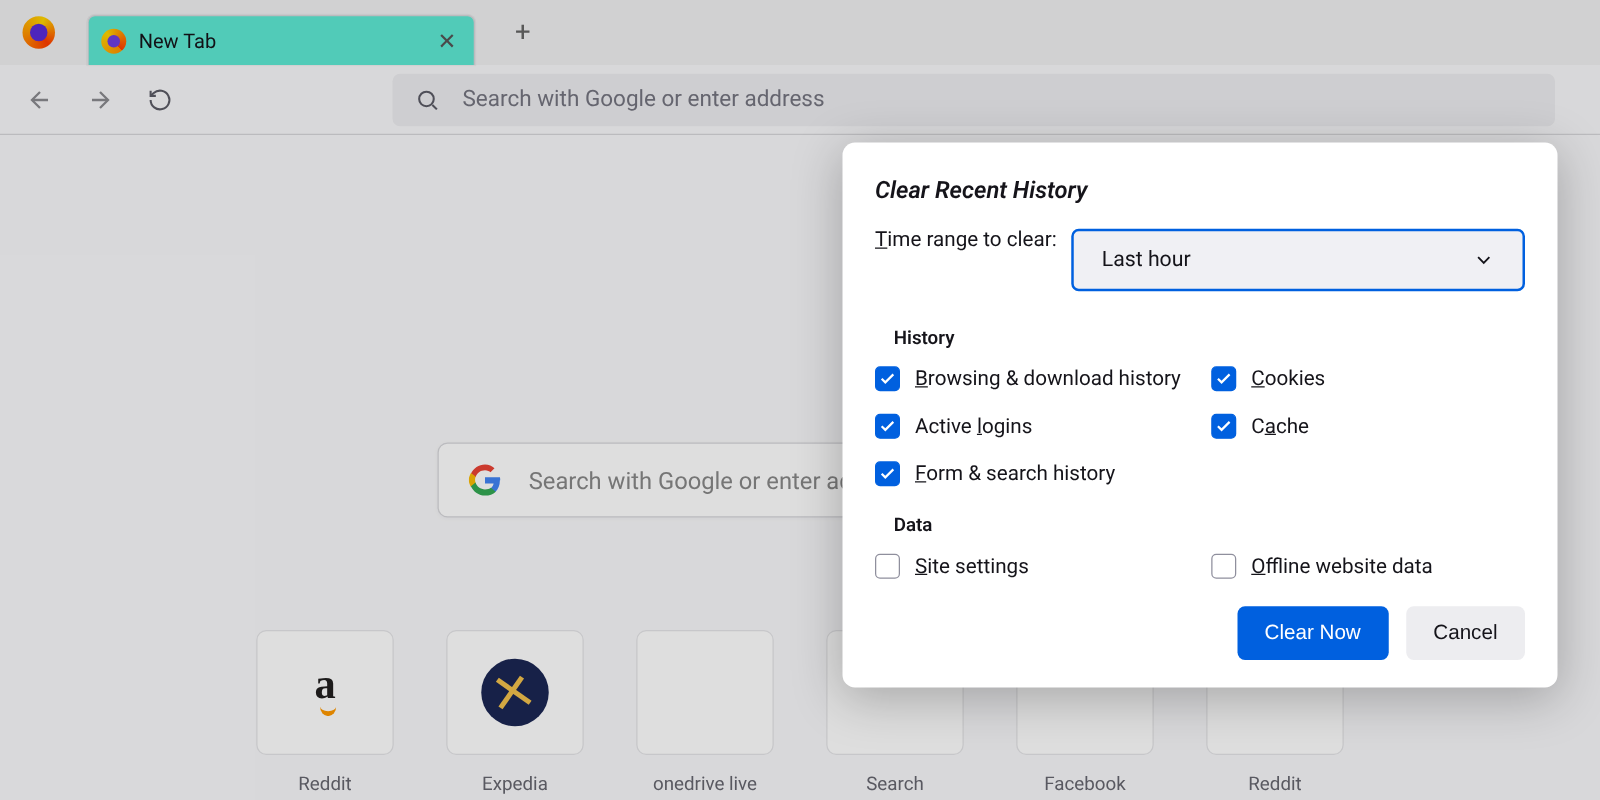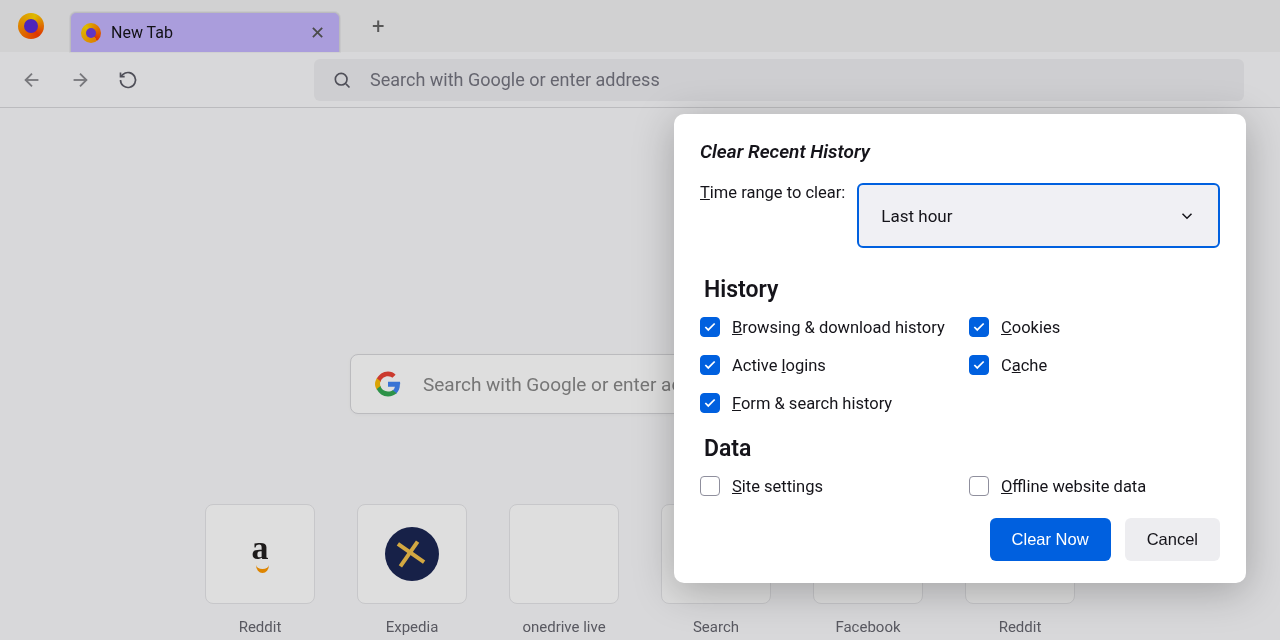--- a/index.html
+++ b/index.html
@@ -6,21 +6,21 @@
   html, body { width: 1280px; height: 640px; overflow: hidden; font-family: -apple-system, BlinkMacSystemFont, "Segoe UI", Roboto, sans-serif; }
   body { background: #f0f0f2; position: relative; }
 
   
   .dim { position:absolute; inset:0; background: rgba(0,0,0,0.13); z-index: 5; pointer-events:none; }
 
   
   .tabstrip { height: 52px; background:#f0f0f2; display:flex; align-items:center; padding-left:18px; gap:10px; }
   .firefox-logo { width:26px; height:26px; border-radius:50%; background: conic-gradient(from 140deg, #ff3d00, #ff9100, #ffd600, #ff3d00); display:flex; align-items:center; justify-content:center;}
   .firefox-logo .inner { width:14px;height:14px;border-radius:50%;background:#5a2bd8;}
-  .tab { margin-left:16px; background:#c4b5fd; border:1px solid #d7d7db; border-bottom:none; border-radius:6px 6px 0 0; height:40px; width:270px; display:flex; align-items:center; padding:13px 10px; box-shadow:0 0 0 1px rgba(0,0,0,0.04); position:relative; top:6px;}
+  .tab { margin-left:16px; background:#5eead4; border:1px solid #d7d7db; border-bottom:none; border-radius:6px 6px 0 0; height:40px; width:310px; display:flex; align-items:center; padding:13px 10px; box-shadow:0 0 0 1px rgba(0,0,0,0.04); position:relative; top:6px;}
   .tab .tabicon { width:20px;height:20px;border-radius:50%; background: conic-gradient(from 140deg, #ff9100, #ffd600, #ff3d00);display:flex;align-items:center;justify-content:center;}
   .tab .tabicon .ii{width:10px;height:10px;border-radius:50%;background:#6f3de0;}
   .tab .tablabel { margin-left:10px; color:#15141a; font-size:16px; flex:1;}
   .tab .tabclose { color:#555; font-size:18px; padding:4px; cursor:pointer;}
   .newtab { margin-left:22px; color:#666; font-size:22px; cursor:pointer; }
 
   
   .toolbar { height:56px; background:#f9f9fb; border-bottom:1px solid #d7d7db; display:flex; align-items:center; padding:0 20px; gap:24px;}
   .nav-btn { color:#222; display:flex; align-items:center; justify-content:center; width:24px; height:24px; }
   .nav-btn.disabled { color:#8a8a8f; }
@@ -42,23 +42,23 @@
   .amazon::after{content:""; position:absolute; left:4px; right:0; bottom:-6px; height:12px; border-bottom:4px solid #ff9900; border-radius:0 0 50% 50%;}
   .expedia { width:54px;height:54px;border-radius:50%;background:#1b2653; position:relative;}
   .expedia::before{content:""; position:absolute; left:22px; top:12px; width:4px; height:30px; background:#f3c24c; transform:rotate(35deg);}
   .expedia::after{content:""; position:absolute; left:10px; top:24px; width:32px; height:4px; background:#f3c24c; transform:rotate(35deg);}
 
   
   .modal { position:absolute; z-index:10; left:674px; top:114px; width:572px; background:#fff; border-radius:10px; box-shadow:0 8px 40px rgba(0,0,0,0.25); padding:26px 26px 22px 26px;}
   .modal h2 { font-size:19px; font-weight:600; color:#15141a; margin-bottom:20px;font-style:italic;}
   .rangerow { display:flex; align-items:flex-start; gap:12px; margin-bottom:28px;}
   .rangerow label { font-size:16.5px; color:#15141a;}
-  .select { flex:1; height:65px; border:2px solid #0060df; border-radius:6px; background:#f0f0f4; display:flex; align-items:center; justify-content:space-between; padding:0 22px; cursor:pointer;}
+  .select { flex:1; height:50px; border:2px solid #0060df; border-radius:6px; background:#f0f0f4; display:flex; align-items:center; justify-content:space-between; padding:0 22px; cursor:pointer;}
   .select .selval { font-size:17px; color:#15141a;}
-  .section-title { font-size:23px; font-weight:600; color:#15141a; margin:6px 4px 14px;}
+  .section-title { font-size:15px; font-weight:600; color:#15141a; margin:6px 15px 14px;}
   .checkgrid { display:grid; grid-template-columns: 1fr 1fr; row-gap:18px; column-gap:18px; margin-bottom:22px;}
   .checkrow { display:flex; align-items:center; gap:12px;}
   .cb { width:20px; height:20px; border-radius:4px; border:1px solid #8f8f9d; background:#fff; display:flex; align-items:center; justify-content:center; flex-shrink:0;}
   .cb.checked { background:#0060df; border-color:#0060df;}
   .cb.checked svg { display:block;}
   .cb svg { display:none;}
   .checkrow .clabel { font-size:16.5px; color:#15141a;}
   .buttons { display:flex; justify-content:flex-end; gap:14px; margin-top:20px;}
   .btn { padding:12px 22px; border-radius:6px; font-size:16.5px; cursor:pointer; border:none;}
   .btn-primary { background:#0060df; color:#fff;}

